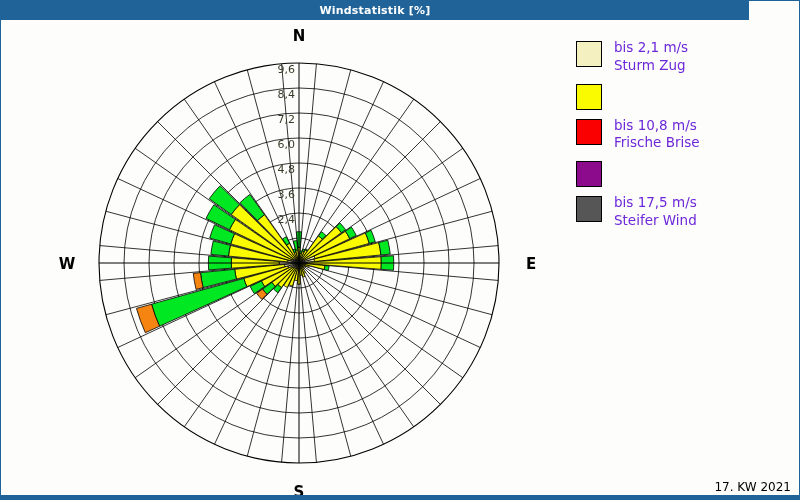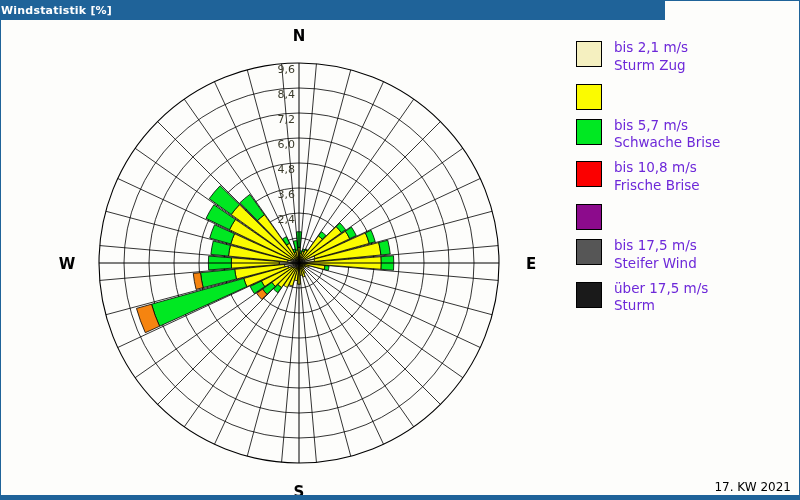--- a/index.html
+++ b/index.html
@@ -8,25 +8,25 @@
     background:#fdfdfb;
     font-family:"DejaVu Sans", sans-serif;
   }
   #app{
     position:relative;width:800px;height:500px;
     background:#fdfdfb;
     box-sizing:border-box;
     border:1px solid #1f6399;
   }
   #titlebar{
-    position:absolute;left:0;top:0;width:664px;height:19px;
+    position:absolute;left:0;top:0;width:748px;height:19px;
     background:#1f6399;
     color:#ffffff;
     font-size:11px;font-weight:bold;
-    display:flex;align-items:center;
+    display:flex;align-items:center;justify-content:center;
     letter-spacing:.2px;
   }
   #plot{
     position:absolute;left:0;top:19px;width:565px;height:479px;
   }
   #plot svg{display:block;}
   #legend{
     position:absolute;left:575px;top:38px;width:222px;
   }
   .legend-row{
@@ -240,47 +240,33 @@
         <div class="swatch" style="background: rgb(245, 240, 192);"></div>
         <div class="legend-text">
           <div>bis 2,1 m/s</div>
           <div>Sturm Zug</div>
         </div>
       </div>
       <div class="legend-row">
         <div class="swatch" style="background: rgb(251, 251, 0);"></div>
       </div>
       <div class="legend-row">
-        <div class="swatch" style="background: rgb(0, 232, 34);"></div>
-        <div class="legend-text">
-          <div>bis 5,7 m/s</div>
-          <div>Schwache Brise</div>
-        </div>
-      </div>
-      <div class="legend-row">
         <div class="swatch" style="background: rgb(251, 0, 0);"></div>
         <div class="legend-text">
           <div>bis 10,8 m/s</div>
           <div>Frische Brise</div>
         </div>
       </div>
       <div class="legend-row">
         <div class="swatch" style="background: rgb(140, 11, 140);"></div>
       </div>
       <div class="legend-row">
         <div class="swatch" style="background: rgb(86, 86, 86);"></div>
         <div class="legend-text">
           <div>bis 17,5 m/s</div>
           <div>Steifer Wind</div>
         </div>
       </div>
-      <div class="legend-row">
-        <div class="swatch" style="background: rgb(26, 26, 26);"></div>
-        <div class="legend-text">
-          <div>über 17,5 m/s</div>
-          <div>Sturm</div>
-        </div>
-      </div>
     </div>
 
   <div id="footer">17. KW 2021</div>
   <div id="bottombar"></div>
 </div>
 
 </body></html>

